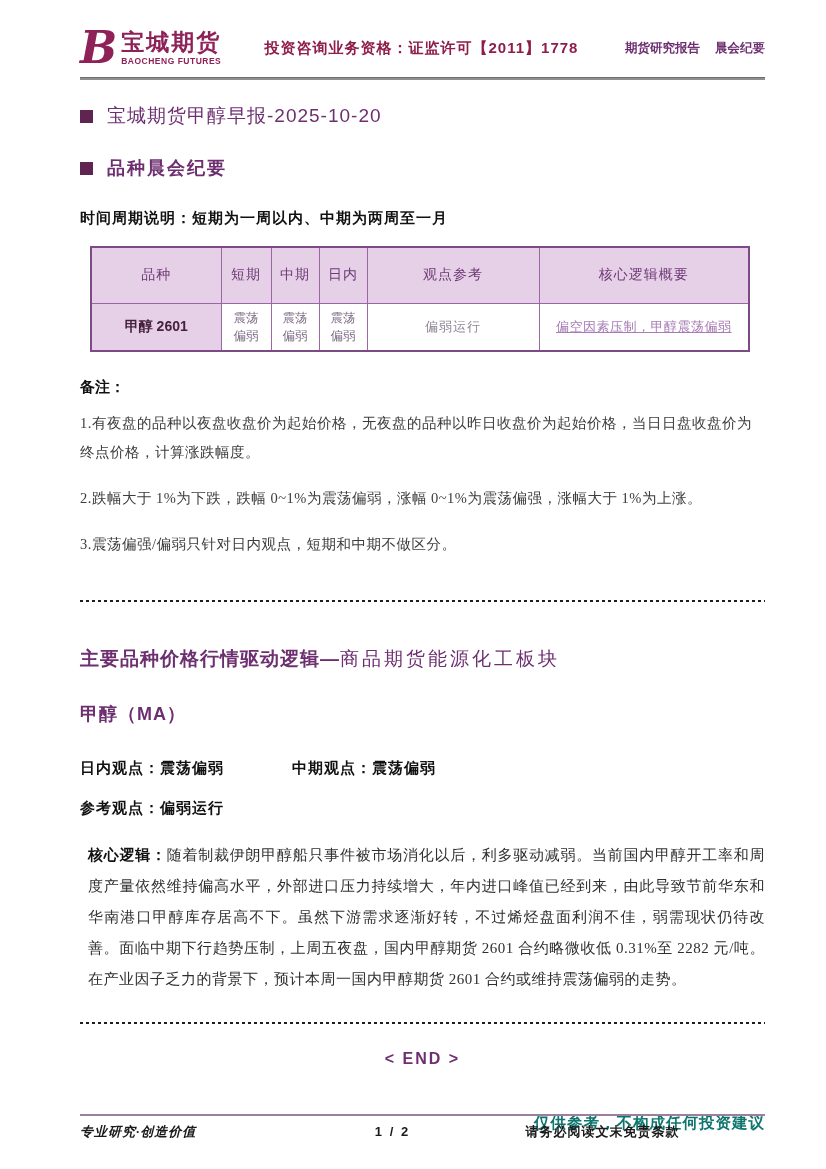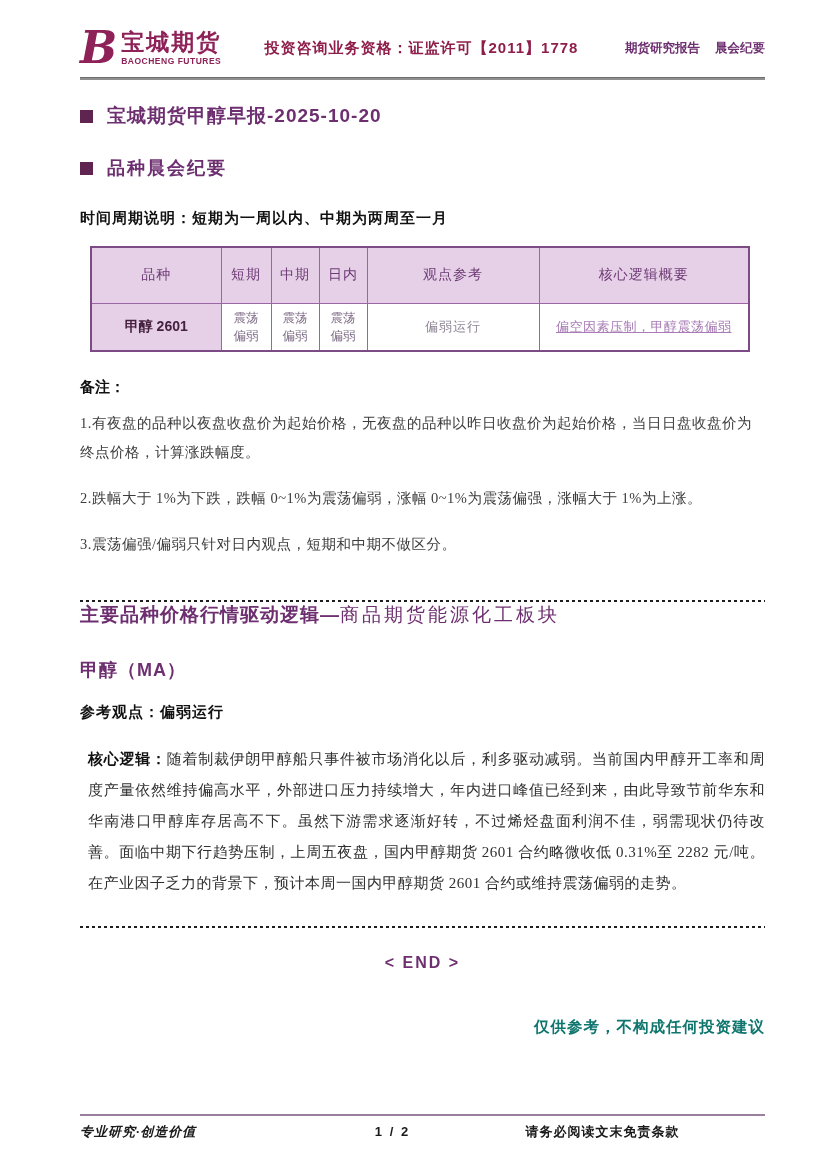--- a/index.html
+++ b/index.html
@@ -31,21 +31,21 @@
     font-family:"Liberation Sans",sans-serif;
     font-size:15px; font-weight:bold; color:#8e1d4a; letter-spacing:1px;
   }
   .tags { width:172px; flex-shrink:0; text-align:right; font-size:12.5px; font-weight:bold; color:#6d2f70; }
   .tags span + span { margin-left:12px; }
   .hdr-rule { height:3px; background:#8f8f8f; border-top:1px solid #6e6e6e; margin-top:1px; }
 
   
   .title-row { display:flex; align-items:center; }
   .bullet { width:13px; height:13px; background:#5f2450; display:inline-block; margin-right:14px; flex-shrink:0; }
-  .h1 { margin-top:23px; font-size:19px; font-weight:bold; color:#6d2f70; letter-spacing:1px; font-family:"Liberation Sans",sans-serif; }
+  .h1 { margin-top:23px; font-size:19px; font-weight:normal; color:#6d2f70; letter-spacing:1px; font-family:"Liberation Sans",sans-serif; }
   .h2 { margin-top:27px; font-size:18px; font-weight:bold; color:#6d2f70; letter-spacing:2px; font-family:"Liberation Sans",sans-serif; }
 
   .time-note { margin-top:29px; font-size:15px; font-weight:bold; color:#111; letter-spacing:1px; font-family:"Liberation Sans",sans-serif; }
 
   
   table { border-collapse:collapse; table-layout:fixed; width:658px; margin:18px 0 0 10px; border:2px solid #7c4a85; }
   th,td { border:1.5px solid #9b66a3; text-align:center; vertical-align:middle; }
   th { background:#e6d0e7; color:#6d3a75; font-size:14px; font-weight:normal; height:56px; letter-spacing:1px; font-family:"Liberation Sans",sans-serif; }
   td { height:48px; font-size:12.5px; }
   td.variety { background:#e6d0e7; color:#45203f; font-weight:bold; font-size:14px; font-family:"Liberation Sans",sans-serif; }
@@ -57,21 +57,21 @@
   
   .notes-label { margin-top:26px; font-size:15px; font-weight:bold; color:#111; font-family:Liberation Sans, sans-serif; }
   .note { margin-top:12px; font-size:14.5px; color:#3c3c3c; line-height:29px; letter-spacing:0.5px; }
   .note + .note { margin-top:17px; }
 
   .dashed { height:2px; margin-top:41px;
     background:repeating-linear-gradient(90deg,#1d1d1d 0 3px,transparent 3px 6px); }
   .dashed2 { margin-top:27px; }
 
   
-  .drv-head { font-size:19px; color:#6d2f70; letter-spacing:1px; }
+  .drv-head { margin-top:44px; font-size:19px; color:#6d2f70; letter-spacing:1px; }
   .drv-head .bold { font-weight:bold; font-family:"Liberation Sans",sans-serif; }
   .drv-head .light { font-weight:normal; font-family:"Liberation Serif",serif; letter-spacing:3px; }
   .ma-head { margin-top:30px; font-size:18px; font-weight:bold; color:#6d2f70; letter-spacing:1px; font-family:"Liberation Sans",sans-serif; }
 
   .opinion-row { margin-top:33px; font-size:15px; font-weight:bold; color:#111; letter-spacing:1px; font-family:"Liberation Sans",sans-serif; }
   .opinion-gap { display:inline-block; width:68px; }
   .ref-row { margin-top:21px; font-size:15px; font-weight:bold; color:#111; letter-spacing:1px; font-family:"Liberation Sans",sans-serif; }
 
   .logic-par { margin-top:21px; font-size:15px; line-height:31px; color:#2f2f2f; text-align:justify; letter-spacing:0.5px;margin-left:8px; }
   .logic-par .lbl { font-weight:bold; color:#111; font-family:"Liberation Sans",sans-serif; }
@@ -159,20 +159,23 @@
   <p class="note">2.跌幅大于 1%为下跌，跌幅 0~1%为震荡偏弱，涨幅 0~1%为震荡偏强，涨幅大于 1%为上涨。</p>
   <p class="note">3.震荡偏强/偏弱只针对日内观点，短期和中期不做区分。</p>
 
   <div class="dashed"></div>
 
   <div class="drv-head">
     <span class="bold">主要品种价格行情驱动逻辑—</span><span class="light">商品期货能源化工板块</span>
   </div>
   <div class="ma-head">甲醇（MA）</div>
 
+  <div class="opinion-row">
+    <span>日内观点：</span><span>震荡偏弱</span><span class="opinion-gap"></span><span>中期观点：</span><span>震荡偏弱</span>
+  </div>
   <div class="ref-row">
     <span>参考观点：</span><span>偏弱运行</span>
   </div>
 
   <p class="logic-par">
     <span class="lbl">核心逻辑：</span><span>随着制裁伊朗甲醇船只事件被市场消化以后，利多驱动减弱。当前国内甲醇开工率和周度产量依然维持偏高水平，外部进口压力持续增大，年内进口峰值已经到来，由此导致节前华东和华南港口甲醇库存居高不下。虽然下游需求逐渐好转，不过烯烃盘面利润不佳，弱需现状仍待改善。面临中期下行趋势压制，上周五夜盘，国内甲醇期货 2601 合约略微收低 0.31%至 2282 元/吨。在产业因子乏力的背景下，预计本周一国内甲醇期货 2601 合约或维持震荡偏弱的走势。</span>
   </p>
 
   <div class="dashed dashed2"></div>
 

